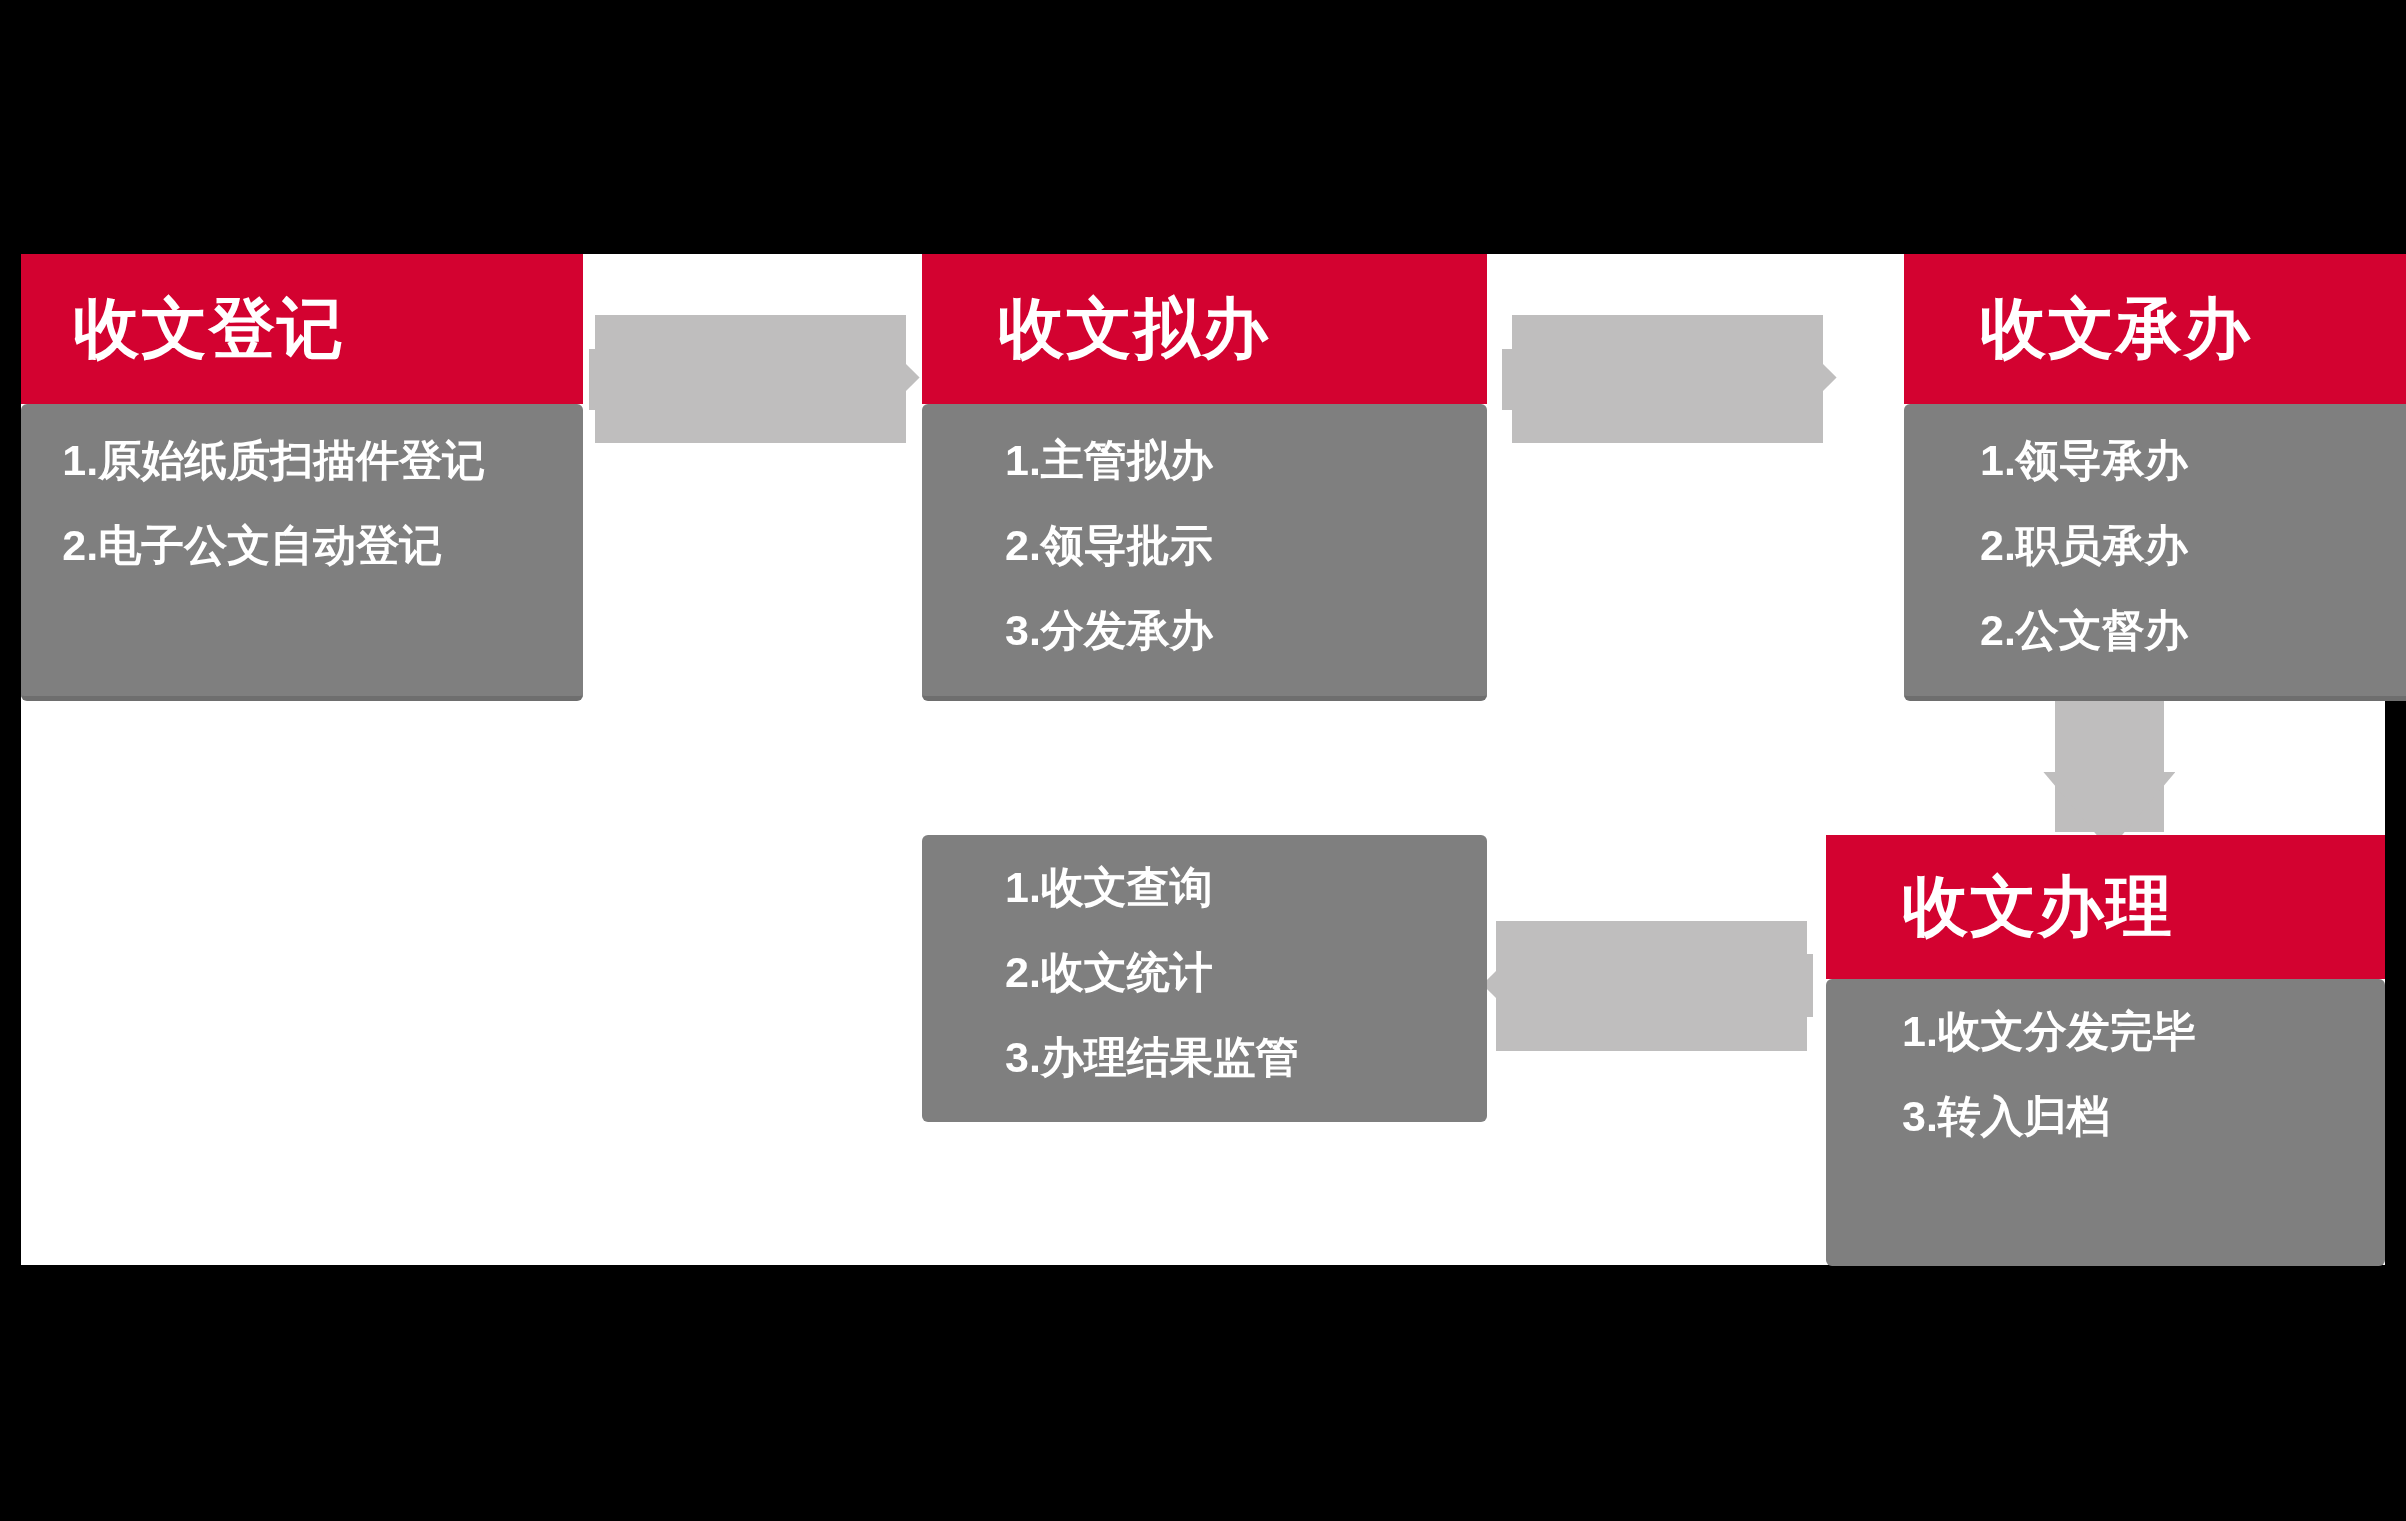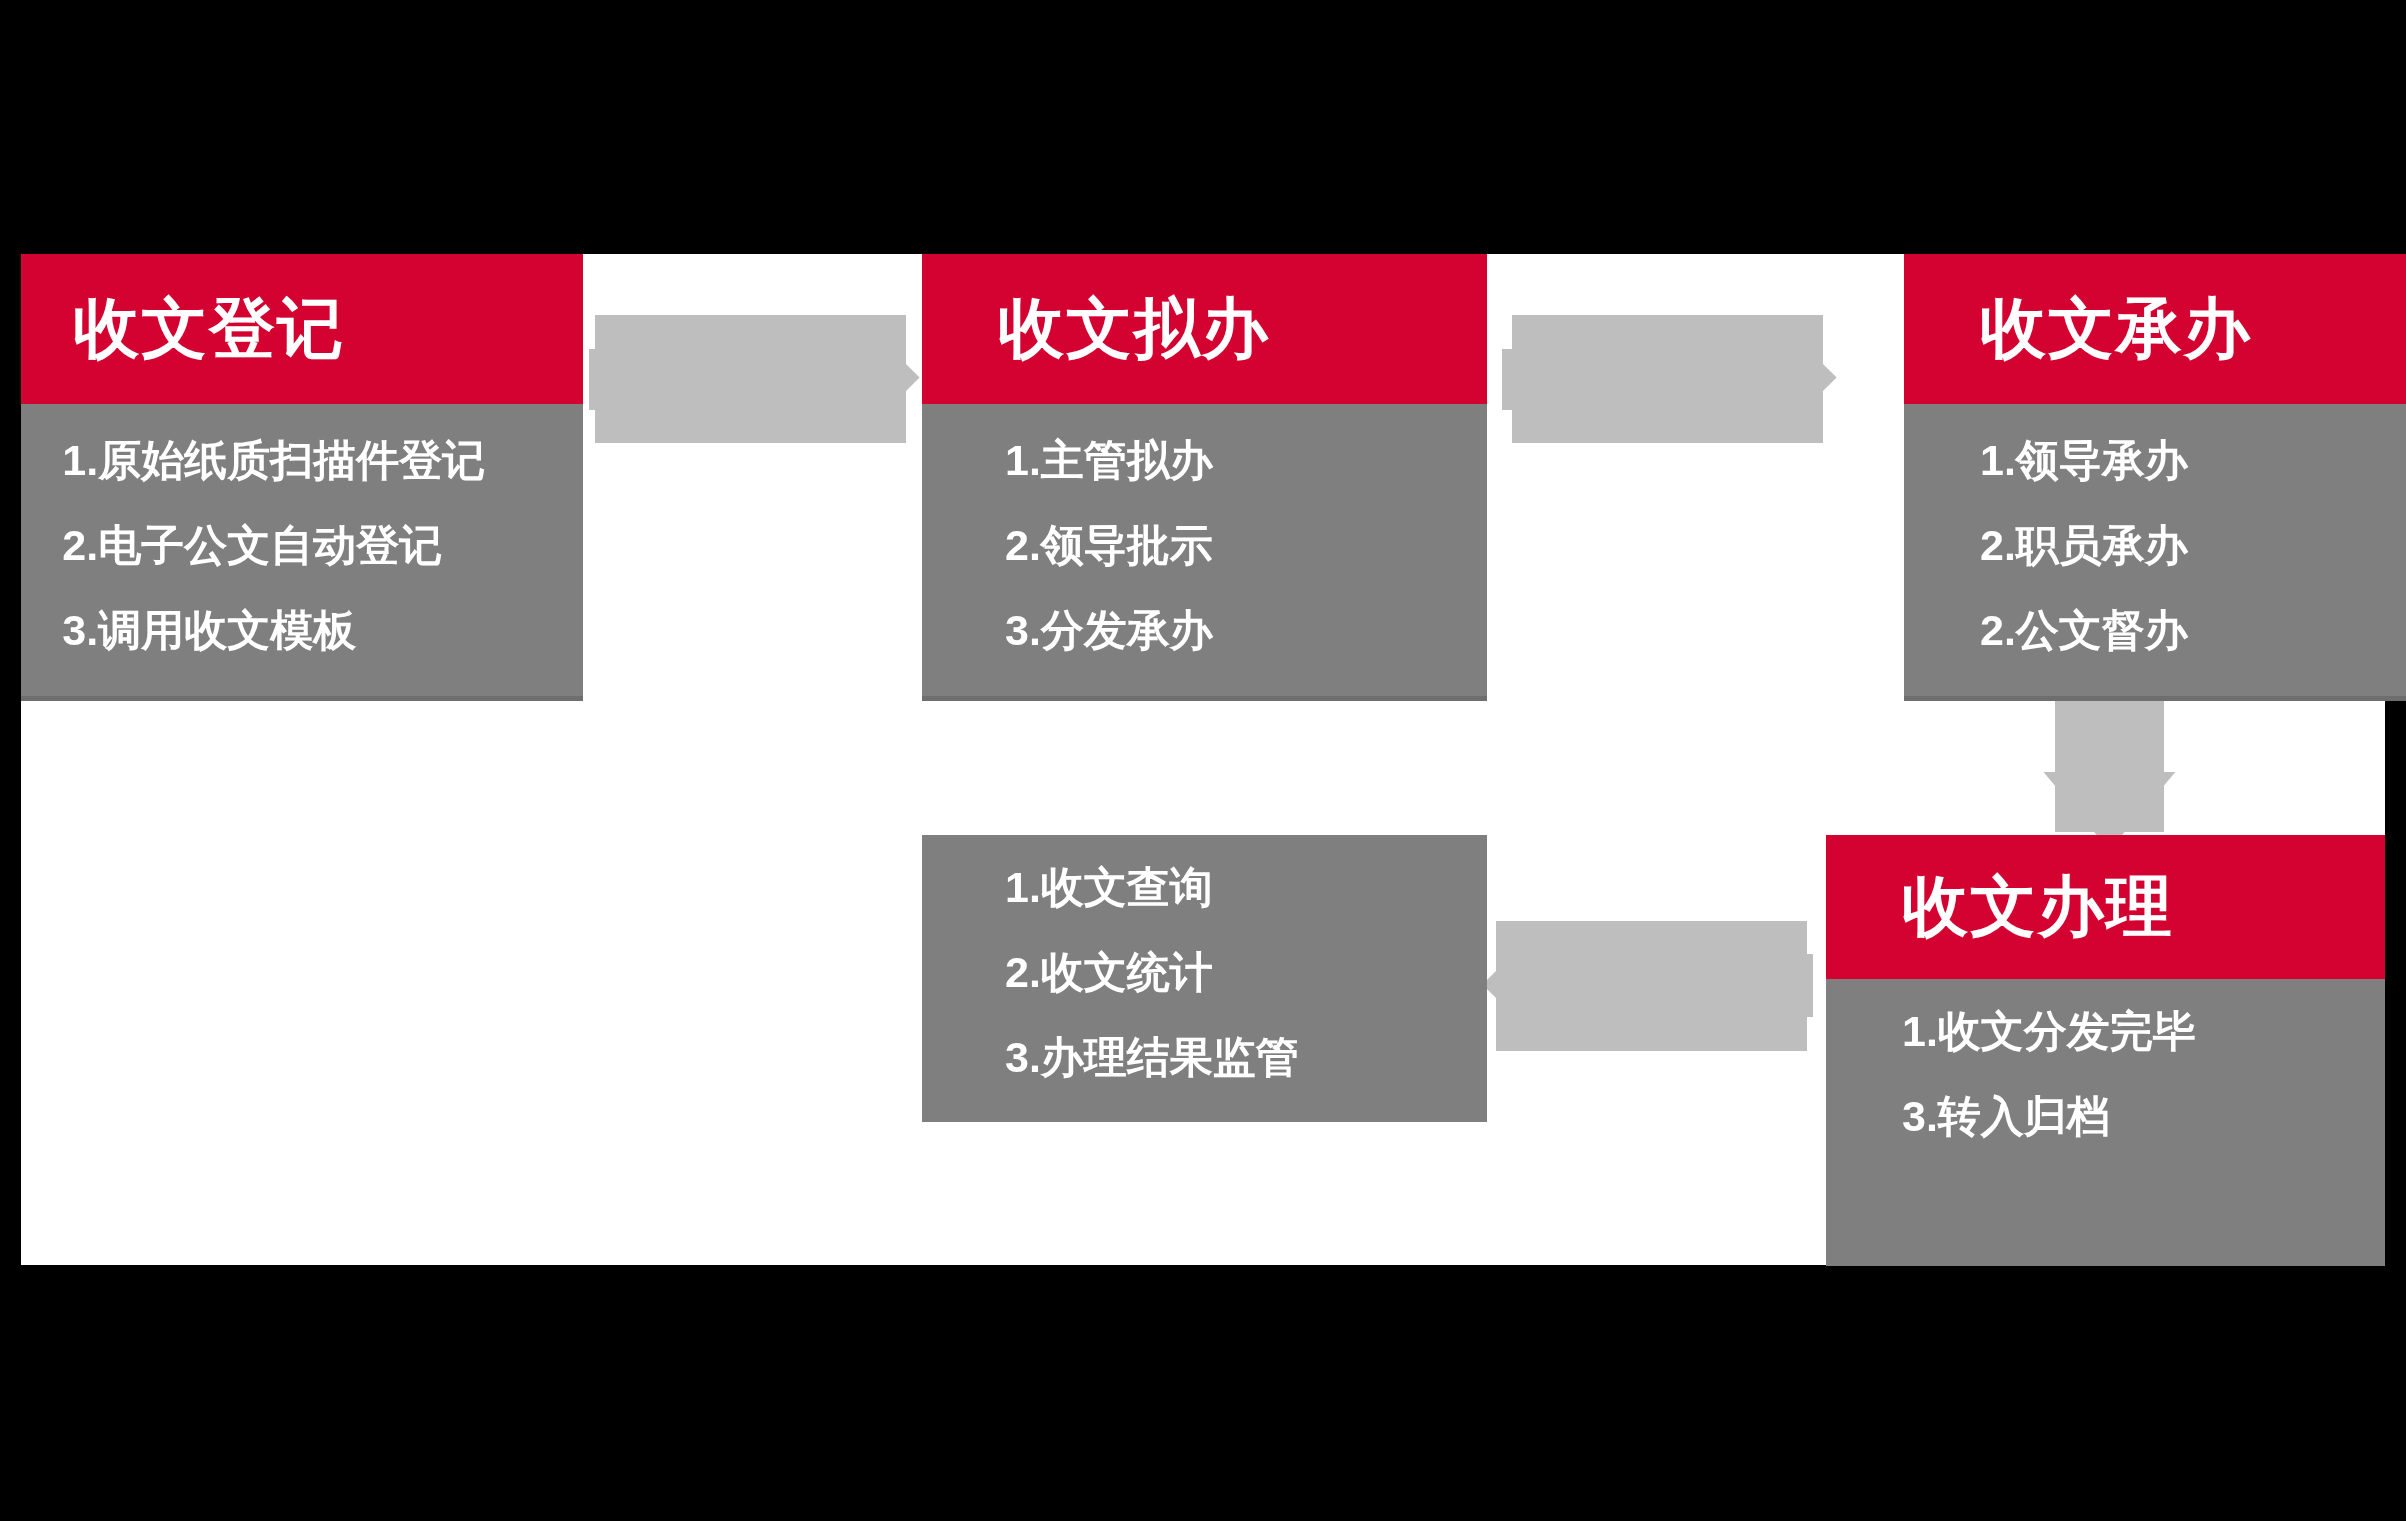--- a/index.html
+++ b/index.html
@@ -23,20 +23,21 @@
   .flow-box{position:absolute;z-index:2;}
   .box-header{
     background:var(--red);color:var(--text);
     display:flex;align-items:center;
     font-weight:700;font-size:66px;letter-spacing:1.9px;
     box-sizing:border-box;
   }
   .box-body{
     background:var(--body-gray);color:var(--text);
     box-sizing:border-box;
+    border-radius:6px;
   }
   .box-item{
     font-weight:700;font-size:43px;line-height:85px;
     white-space:nowrap;
   }
 
   
   .row-top{top:254px;}
   .row-top .box-header{height:150px;}
   .row-top .box-body{height:297px;padding-top:13.6px;border-bottom:5.8px solid var(--body-edge);}
@@ -105,21 +106,20 @@
     <div class="part tip tip-left"></div>
   </div>
 
   <div class="flow-box row-top b0">
     <div class="box-header">
       <span>收文登记</span>
     </div>
     <div class="box-body">
       <div class="box-item">1.原始纸质扫描件登记</div>
       <div class="box-item">2.电子公文自动登记</div>
-      <div class="box-item">3.调用收文模板</div>
     </div>
   </div>
 
   <div class="flow-box row-top b1">
     <div class="box-header">
       <span>收文拟办</span>
     </div>
     <div class="box-body">
       <div class="box-item">1.主管拟办</div>
       <div class="box-item">2.领导批示</div>

